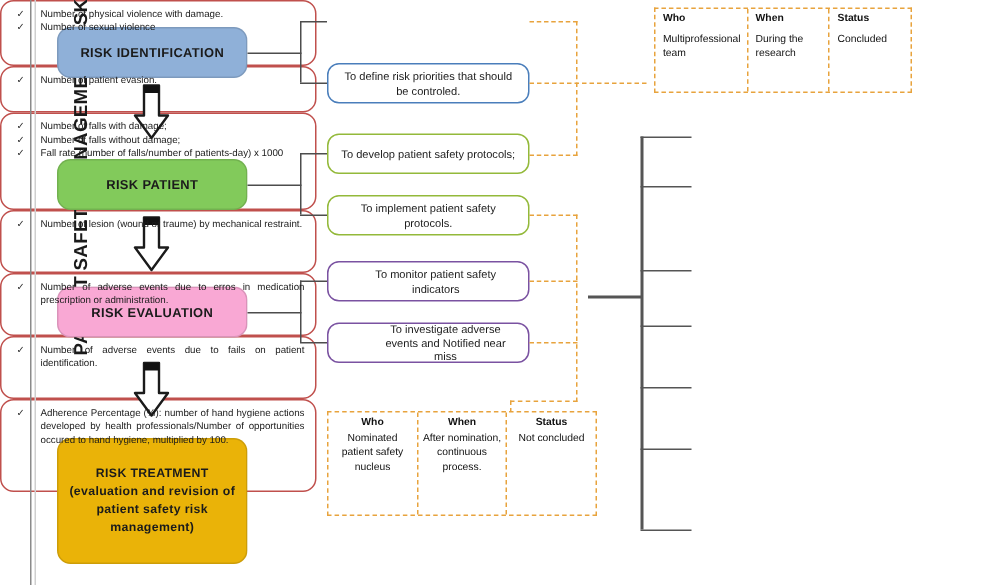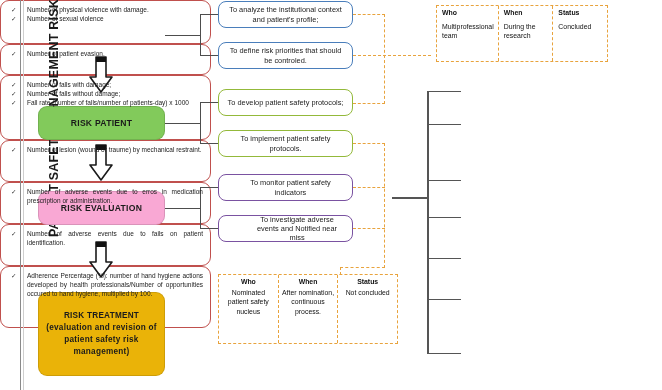--- a/index.html
+++ b/index.html
@@ -137,20 +137,23 @@
 </style>
 </head>
 <body>
 
 <div id="canvas">
 
   <div class="rule-v a"></div>
   <div class="rule-v b"></div>
   <div class="side-title">PATIENT SAFETY MANAGEMENT RISK</div>
 
+  <div class="box stage s1" style="left:38px;top:18px;width:127px;height:34px;">
+    <span class="lbl">RISK IDENTIFICATION</span>
+  </div>
 
   <div class="box stage s2" style="left:38px;top:106px;width:127px;height:34px;">
     <span class="lbl">RISK PATIENT</span>
   </div>
 
   <div class="box stage s3" style="left:38px;top:191px;width:127px;height:34px;">
     <span class="lbl">RISK EVALUATION</span>
   </div>
 
   <div class="box stage s4" style="left:38px;top:292px;width:127px;height:84px;">
@@ -183,23 +186,20 @@
   <div class="ln h" style="left:165px;top:122.5px;width:36px;"></div>
   <div class="ln v" style="left:200px;top:102px;height:41px;"></div>
   <div class="ln h" style="left:200px;top:102px;width:18px;"></div>
   <div class="ln h" style="left:200px;top:143px;width:18px;"></div>
 
   <div class="ln h" style="left:165px;top:207.5px;width:36px;"></div>
   <div class="ln v" style="left:200px;top:187px;height:41px;"></div>
   <div class="ln h" style="left:200px;top:187px;width:18px;"></div>
   <div class="ln h" style="left:200px;top:228px;width:18px;"></div>
 
-  <div class="box action blue" style="left:218px;top:1px;width:135px;height:27px;">
-    <span>To analyze the institutional context and patient's profile;</span>
-  </div>
   <div class="box action blue" style="left:218px;top:42px;width:135px;height:27px;">
     <span>To define risk priorities that should be controled.</span>
   </div>
 
   <div class="box action green" style="left:218px;top:89px;width:135px;height:27px;">
     <span>To develop patient safety protocols;</span>
   </div>
   <div class="box action green" style="left:218px;top:130px;width:135px;height:27px;">
     <span>To implement patient safety protocols.</span>
   </div>

